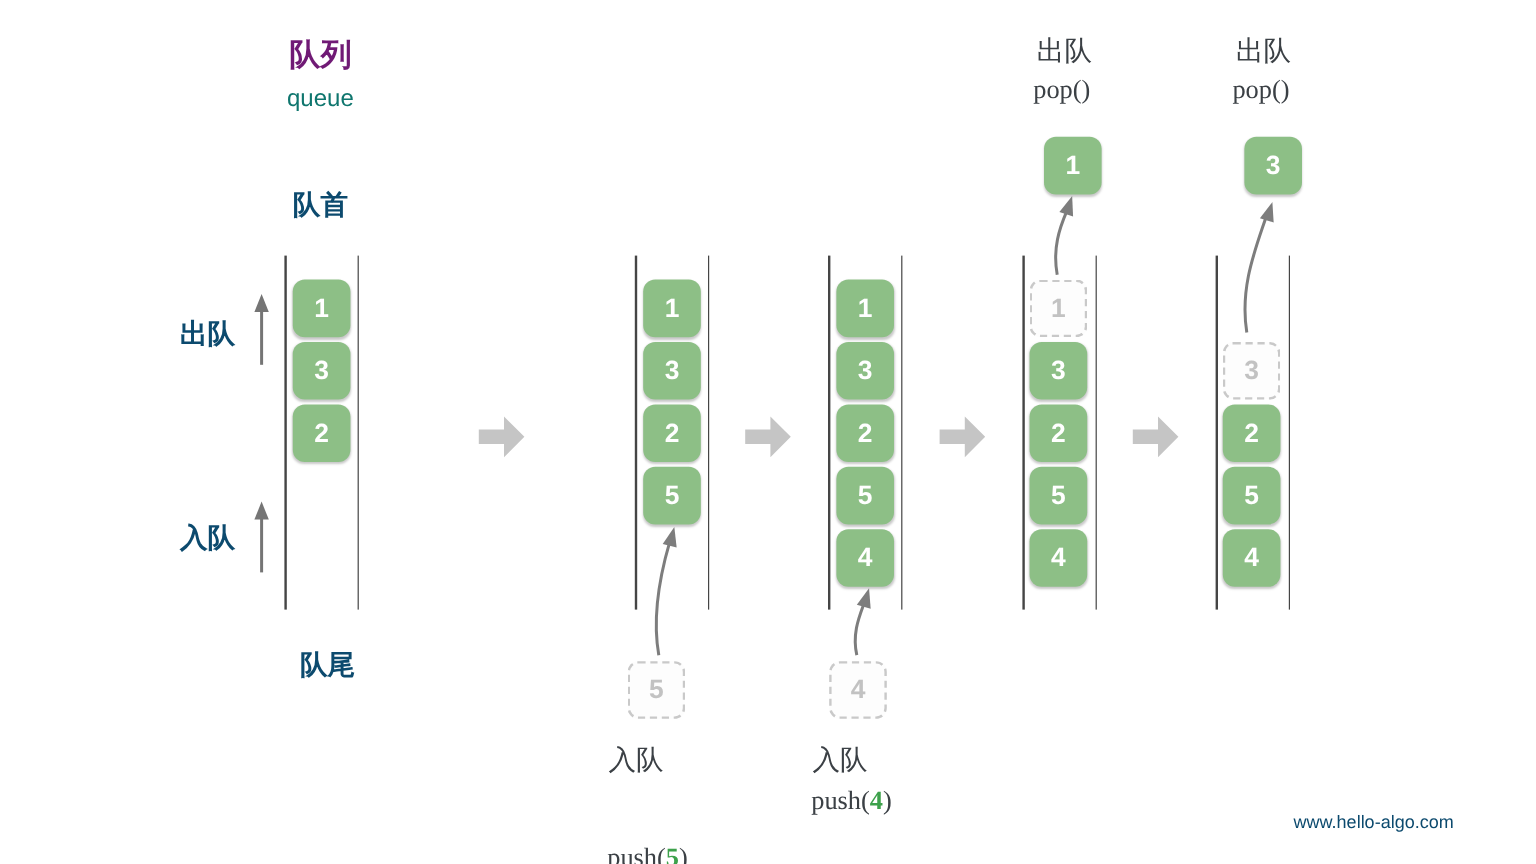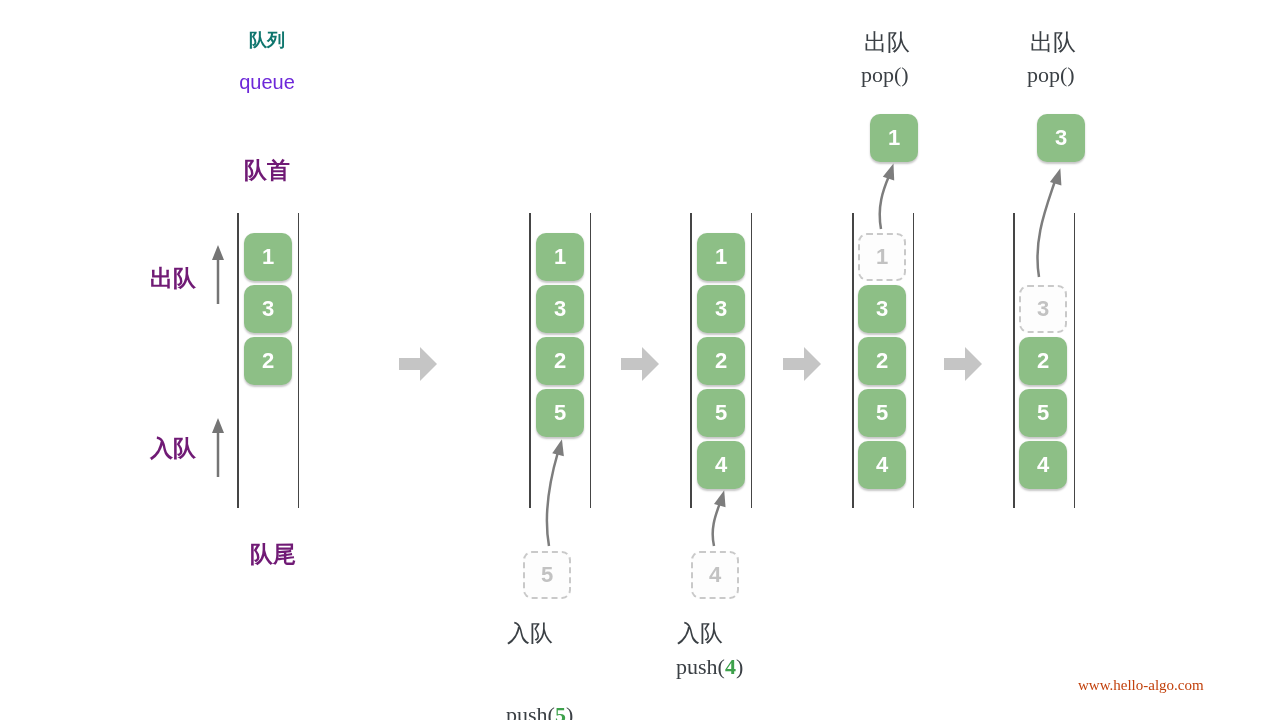--- a/index.html
+++ b/index.html
@@ -2,41 +2,41 @@
 <html><head>
 <meta charset="utf-8">
 <style>
   html,body{margin:0;padding:0;background:#ffffff;}
   .canvas{
     position:relative;width:1280px;height:720px;background:#ffffff;overflow:hidden;
     font-family:"Liberation Sans",sans-serif;color:#3b4045;
   }
   .abs{position:absolute;}
   .ctr{text-align:center;}
-  .title-zh{font-size:18px;font-weight:700;color:#0f766e;}
-  .title-en{font-size:20px;color:#6d28d9;}
-  .side-label{font-size:23px;font-weight:700;color:#701a75;white-space:nowrap;}
+  .title-zh{font-size:26px;font-weight:700;color:#701a75;}
+  .title-en{font-size:20px;color:#0f766e;}
+  .side-label{font-size:23px;font-weight:700;color:#0c4a6e;white-space:nowrap;}
   .op-zh{font-size:23px;font-weight:400;color:#3b4045;white-space:nowrap;}
   .op-code{font-family:Liberation Serif, serif;font-size:22px;color:#3b4045;white-space:nowrap;}
   .op-code .arg{color:#3da14b;font-weight:700;}
   .col{position:absolute;top:213px;width:62px;height:295px;}
   .vline{position:absolute;top:0;width:1.5px;height:295px;background:#454545;}
   .vline.l{left:0;} .vline.r{right:0;}
   .qbox{
     position:absolute;width:48px;height:48px;border-radius:10px;background:#8dbf86;
     color:#ffffff;font-size:22px;font-weight:700;display:flex;align-items:center;justify-content:center;
     box-shadow:0 1.5px 2px rgba(0,0,0,0.22);box-sizing:border-box;
   }
   .ghost{
     position:absolute;width:48px;height:48px;border-radius:9px;border:2px dashed #c9c9c9;
     background:#fdfdfd;color:#c2c2c2;font-size:22px;font-weight:700;
     display:flex;align-items:center;justify-content:center;box-sizing:border-box;box-shadow:none;
   }
   .overlay{position:absolute;left:0;top:0;pointer-events:none;}
-  .watermark{font-family:Liberation Serif, serif;font-size:15px;color:#c2410c;white-space:nowrap;text-align:right;}
+  .watermark{font-family:Liberation Sans, sans-serif;font-size:15px;color:#0c4a6e;white-space:nowrap;text-align:right;}
 </style>
 </head>
 <body>
 
 <div class="canvas">
 
   <div class="abs ctr title-zh" style="left:217px;top:28px;width:100px;">队列</div>
   <div class="abs ctr title-en" style="left:217px;top:71px;width:100px;">queue</div>
 
   <div class="abs ctr side-label" style="left:217px;top:155px;width:100px;">队首</div>

